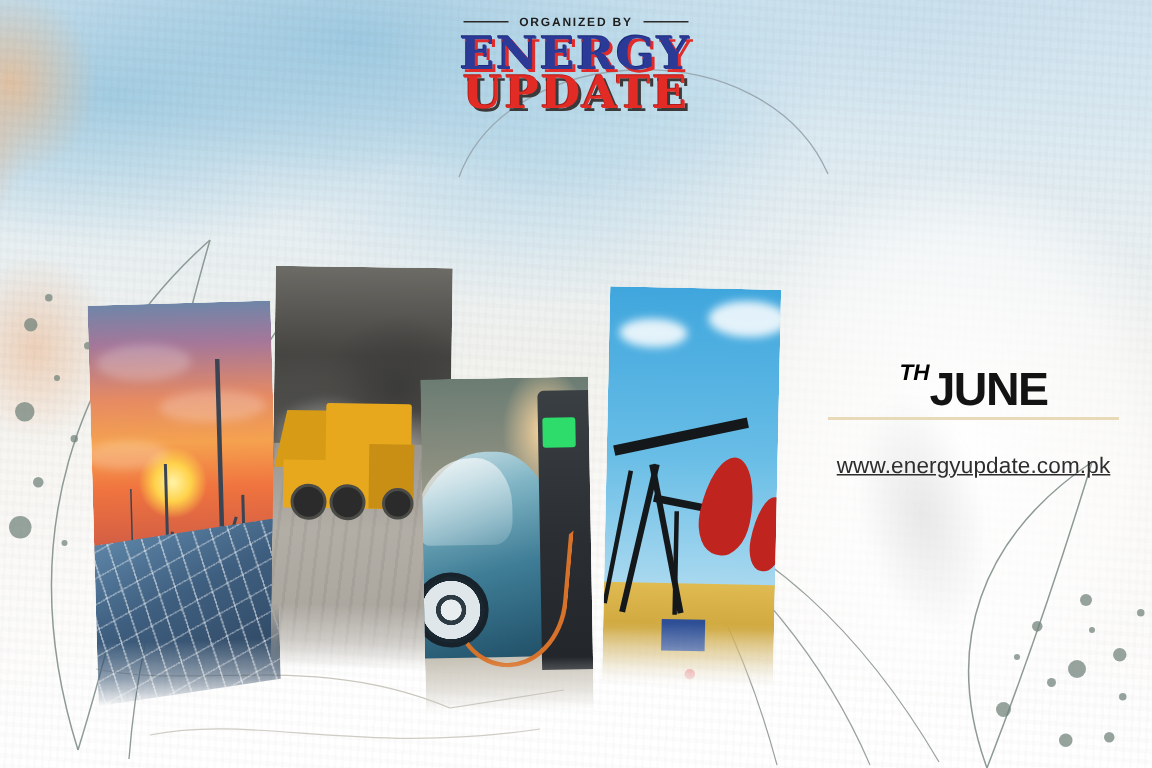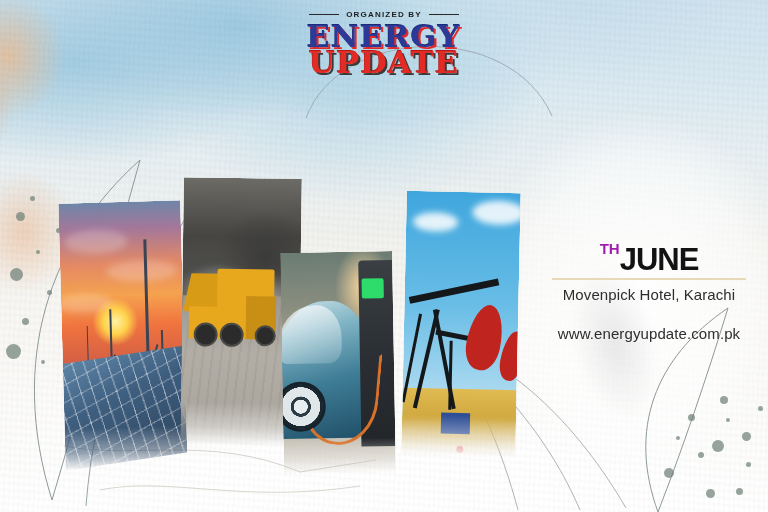--- a/index.html
+++ b/index.html
@@ -220,25 +220,25 @@
   .pj-leg{position:absolute;background:#15181b;}
 
   
   .date-block{position:absolute;left:546px;top:244px;width:206px;text-align:center;}
   .date-line{
     display:flex;align-items:flex-end;justify-content:center;
     font-family:"Liberation Sans", sans-serif;font-weight:bold;line-height:1;
   }
   .d-thu{font-size:31px;color:#131313;letter-spacing:-1px;}
   .d-num{font-size:52px;color:#ef8023;letter-spacing:-2.5px;margin:0 -1px;line-height:.86;}
-  .d-th{font-size:15px;color:#a21caf;align-self:flex-start;margin-top:-3px;letter-spacing:0;}
+  .d-th{font-size:15px;color:#000000;align-self:flex-start;margin-top:-3px;letter-spacing:0;font-style:italic;}
   .d-june{font-size:31px;color:#131313;letter-spacing:-1px;}
   .date-rule{height:2px;background:#e8d9b8;margin:3px 6px 6px;}
   .venue{font-size:15px;color:#2d2d2d;letter-spacing:.1px;}
-  .website{font-size:15px;color:#2d2d2d;margin-top:22px;letter-spacing:.1px;}
+  .website{font-size:15px;color:#2d2d2d;margin-top:22px;letter-spacing:.1px;text-decoration:underline;}
 </style>
 </head>
 <body>
 
 <div class="poster">
 
   <div class="bg-base"></div>
   <div class="bg-blue-wash"></div>
   <div class="bg-blue-wash2"></div>
   <div class="bg-peach"></div>
@@ -390,17 +390,16 @@
     <div class="logo-word logo-update">UPDATE</div>
   </div>
 
 
   <div class="date-block">
     <div class="date-line">
       <span class="d-th">TH</span>
       <span class="d-june">JUNE</span>
     </div>
     <div class="date-rule"></div>
-    <div class="venue">Movenpick Hotel, Karachi</div>
     <div class="website">www.energyupdate.com.pk</div>
   </div>
 
 </div>
 
 </body></html>

